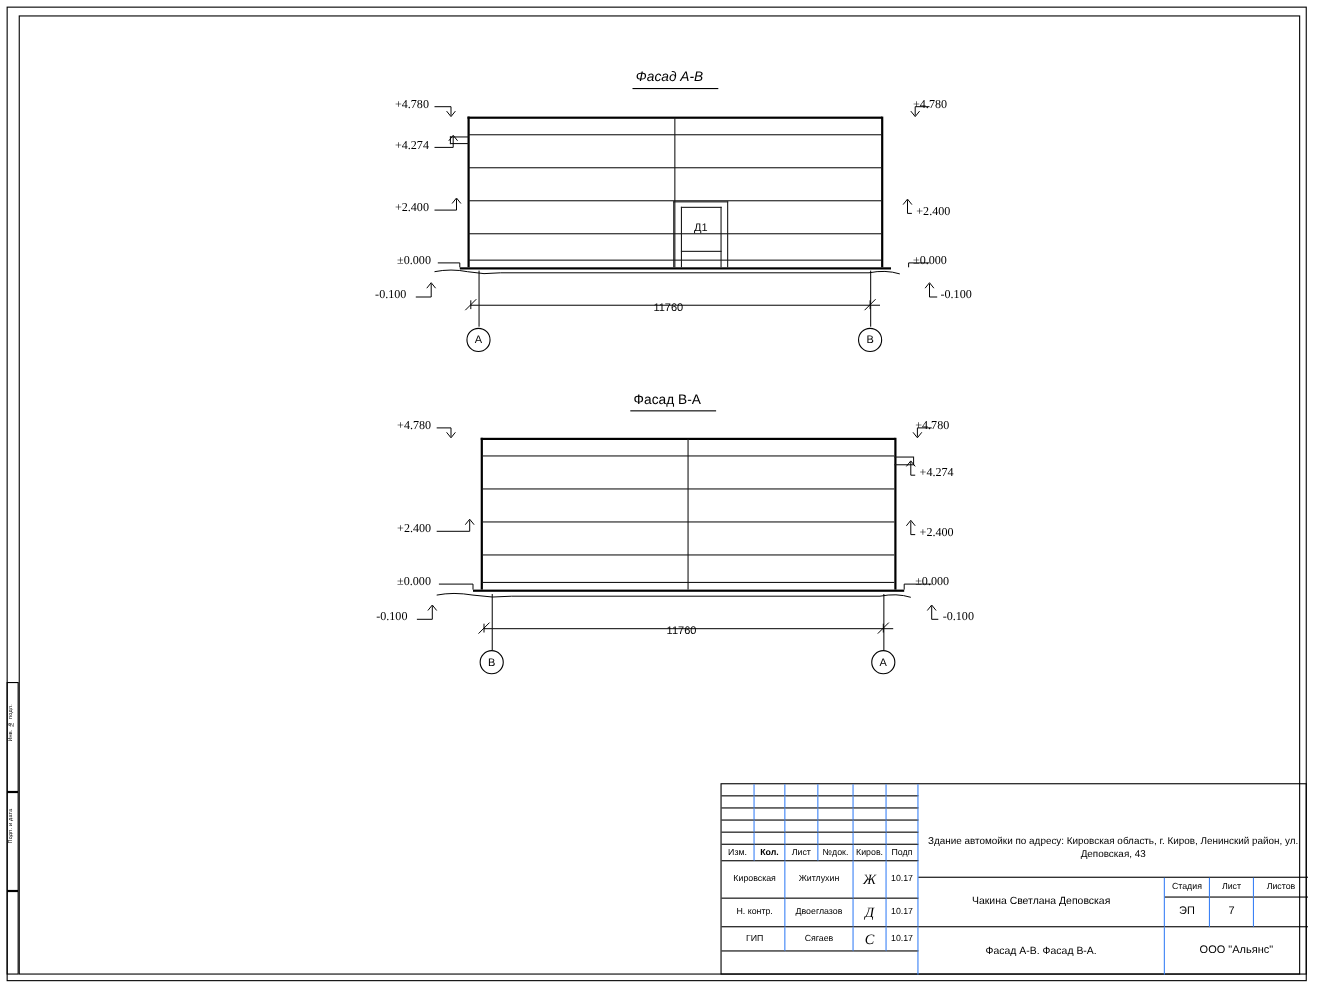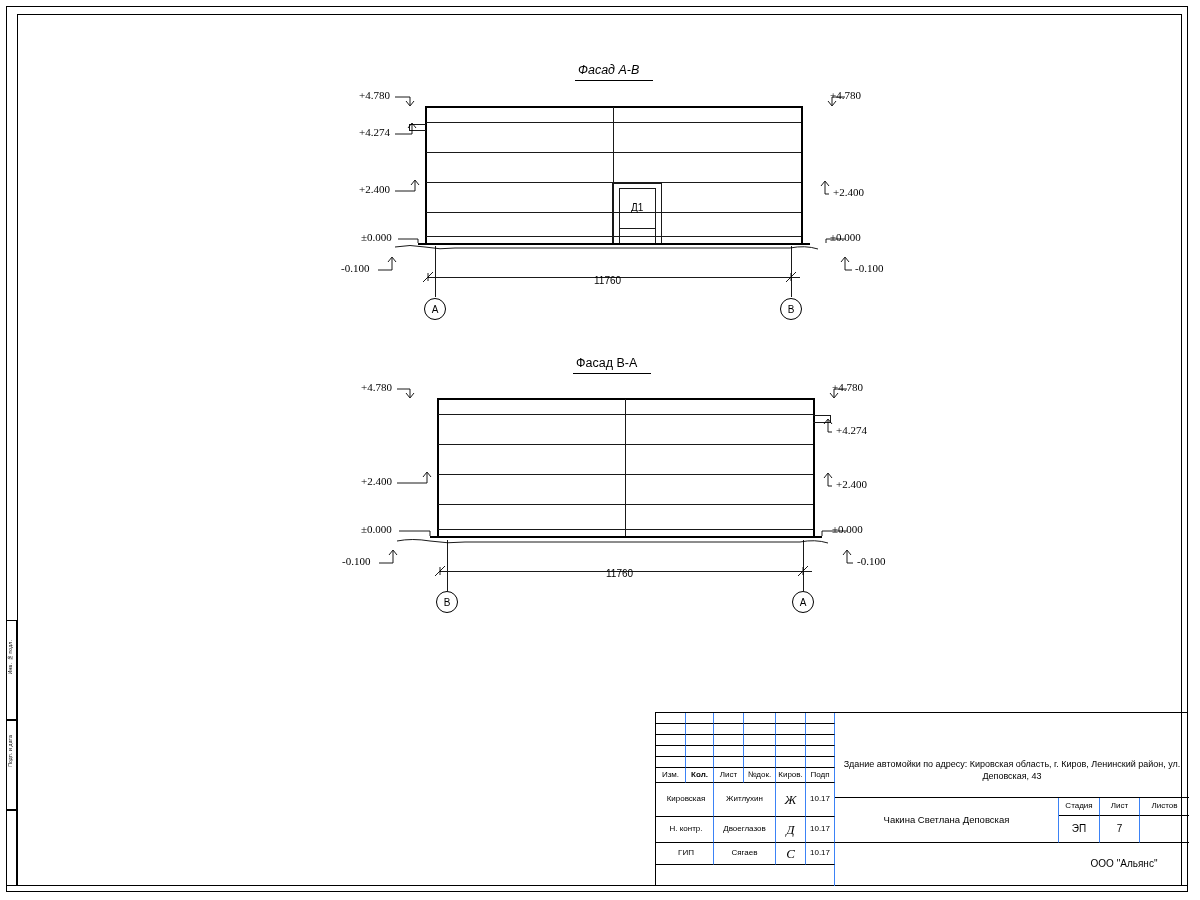--- a/index.html
+++ b/index.html
@@ -363,16 +363,17 @@
     <div class="cell bb br" style="left:179px; top:85px; width:224px; height:45px; font-size:9.5px;">Чакина Светлана Деповская</div>
 
     <div class="cell bb br small" style="left:403px; top:85px; width:41px; height:18px;">Стадия</div>
     <div class="cell bb br small" style="left:444px; top:85px; width:40px; height:18px;">Лист</div>
     <div class="cell bb small" style="left:484px; top:85px; width:49px; height:18px;">Листов</div>
 
     <div class="cell bb br" style="left:403px; top:103px; width:41px; height:27px; font-size:10px;">ЭП</div>
     <div class="cell bb br" style="left:444px; top:103px; width:40px; height:27px; font-size:10px;">7</div>
     <div class="cell bb" style="left:484px; top:103px; width:49px; height:27px; font-size:10px;"></div>
 
+    <div class="cell br" style="left:179px; top:130px; width:224px; height:43px; font-size:9.5px;">Фасад А-В. Фасад В-А.</div>
     <div class="cell" style="left:403px; top:130px; width:130px; height:43px; font-size:10px;">ООО "Альянс"</div>
   </div>
 
 </div>
 
 </body></html>

